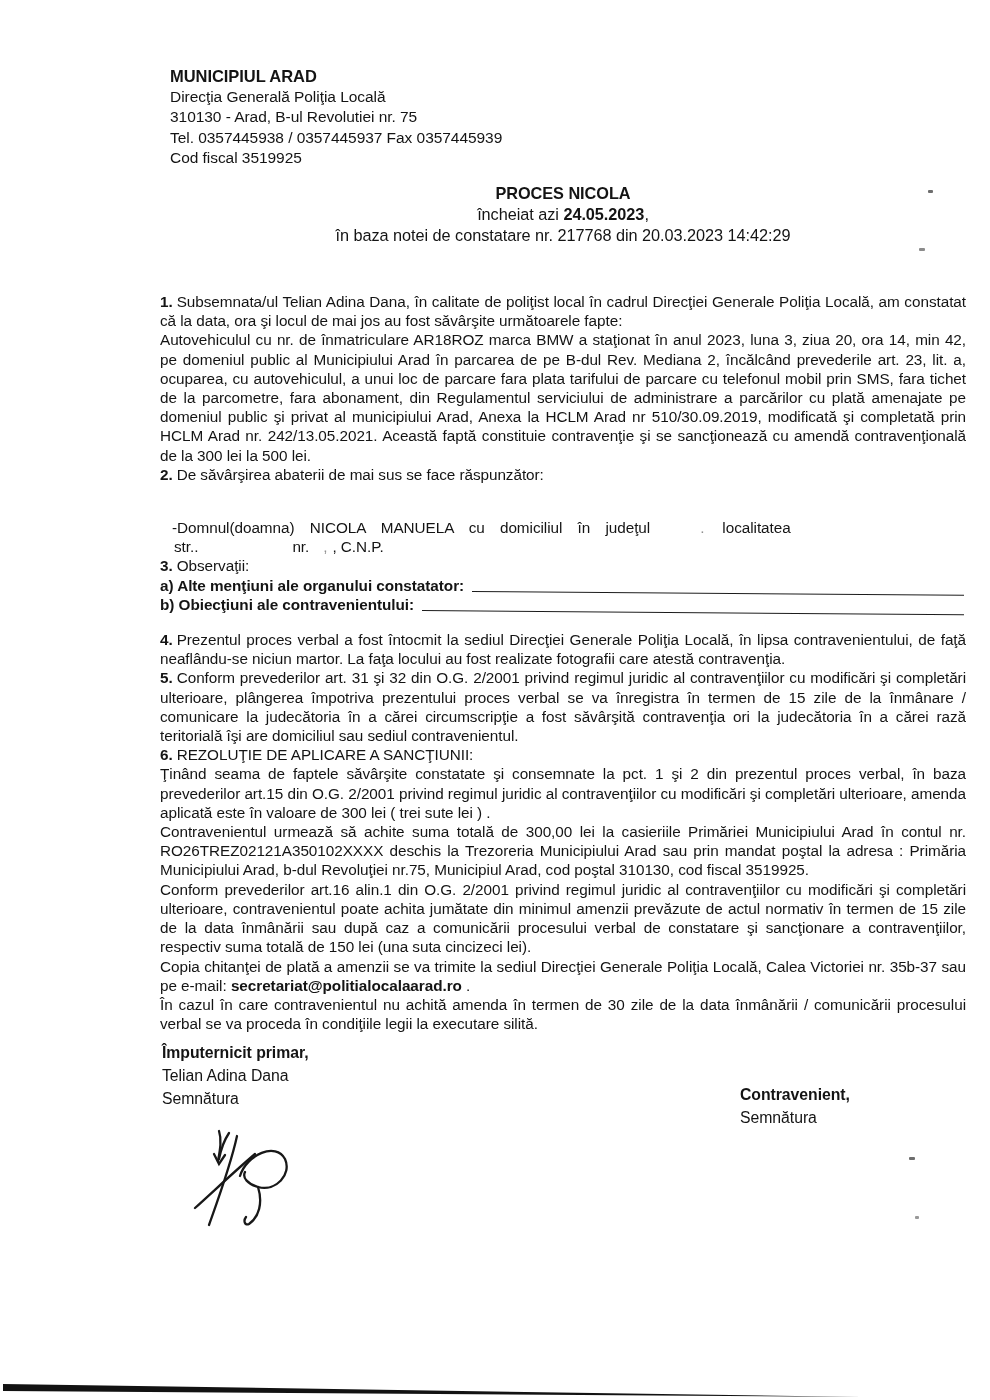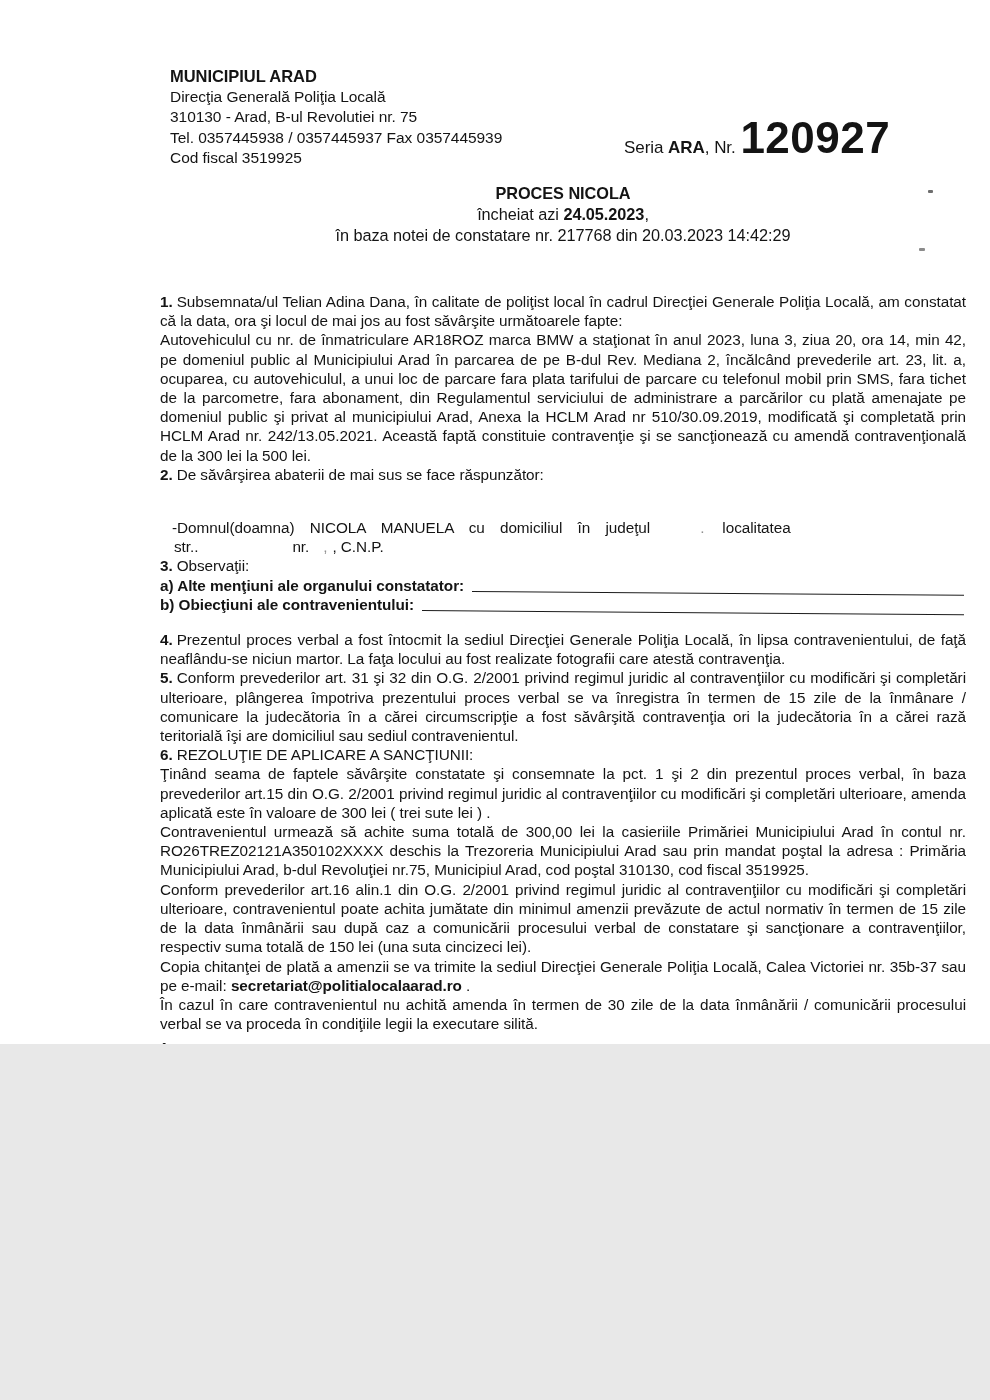--- a/index.html
+++ b/index.html
@@ -1,17 +1,17 @@
 <!DOCTYPE html>
 <html><head>
 <meta charset="utf-8">
 <style>
   html,body{margin:0;padding:0;background:#e8e8e8;}
   .page{
-    position:relative;width:990px;height:1044px;background:#ffffff;
+    position:relative;width:990px;height:1400px;background:#ffffff;
     font-family:"Liberation Sans","DejaVu Sans",sans-serif;color:#141414;
     overflow:hidden;margin:0 auto;letter-spacing:-0.05px;
   }
   
   .header-block{position:absolute;left:170px;top:66px;line-height:20.5px;font-size:15.5px;}
   .header-block .org{font-weight:bold;font-size:16.5px;}
   
   .seria-block{position:absolute;left:624px;top:116px;display:flex;align-items:baseline;white-space:pre;}
   .seria-block .small{font-size:17px;}
   .seria-block .bold{font-weight:bold;}
@@ -57,23 +57,20 @@
 <div class="page">
 
   <div class="header-block">
     <div class="org">MUNICIPIUL ARAD</div>
     <div>Direcţia Generală Poliţia Locală</div>
     <div>310130 - Arad, B-ul Revolutiei nr. 75</div>
     <div>Tel. 0357445938 / 0357445937 Fax 0357445939</div>
     <div>Cod fiscal 3519925</div>
   </div>
 
-  <div class="seria-block">
-    <span class="small">Seria </span><span class="small bold">ARA</span><span class="small">, Nr. </span><span class="big-number">120927</span>
-  </div>
 
   <div class="title-block">
     <div class="t1">PROCES NICOLA</div>
     <div><span>încheiat azi </span><b>24.05.2023</b><span>,</span></div>
     <div>în baza notei de constatare nr. 217768 din 20.03.2023 14:42:29</div>
   </div>
 
   <div class="body-block">
 
     <p><span class="bnum">1.</span><span>Subsemnata/ul Telian Adina Dana, în calitate de poliţist local în cadrul Direcţiei Generale Poliţia Locală, am constatat că la data, ora şi locul de mai jos au fost săvârşite următoarele fapte:</span></p>

